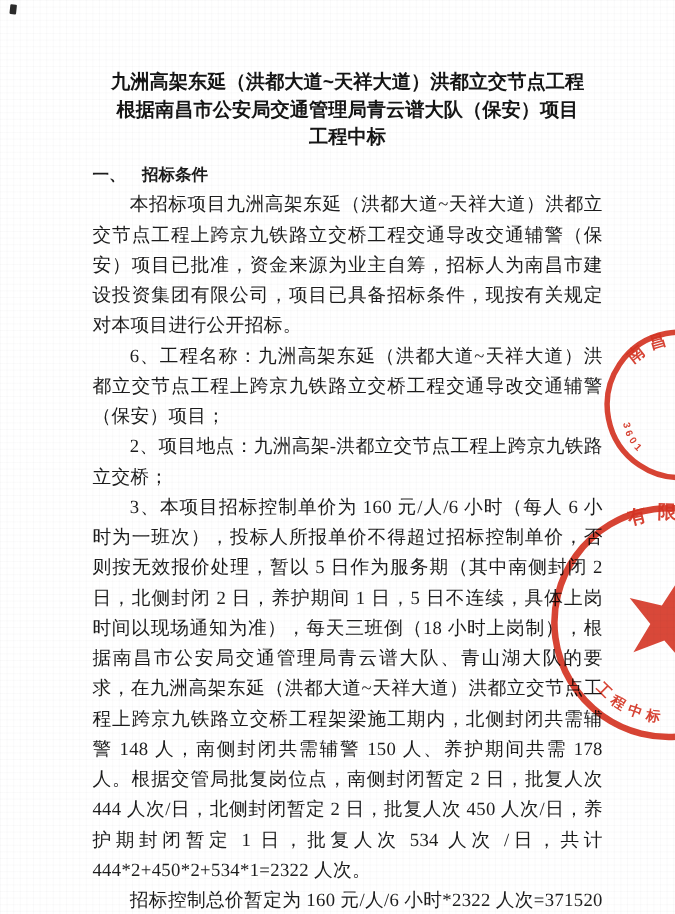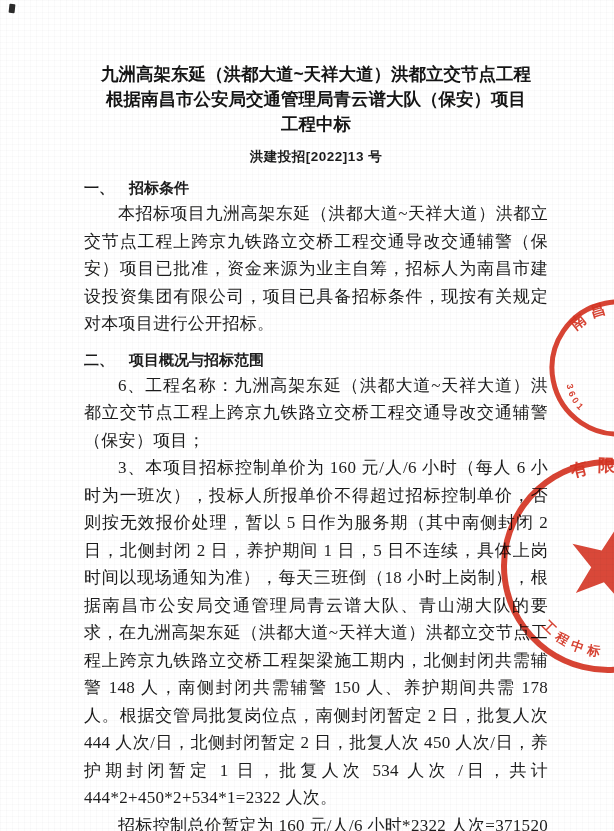--- a/index.html
+++ b/index.html
@@ -80,27 +80,26 @@
   <div class="corner-mark"></div>
 
   <div class="content">
 
     <h1 class="title">
       <span class="tline">九洲高架东延（洪都大道~天祥大道）洪都立交节点工程</span>
       <span class="tline">根据南昌市公安局交通管理局青云谱大队（保安）项目</span>
       <span class="tline">工程中标</span>
     </h1>
 
-    <div class="doc-number">洪建投招[2022]13 号</div>
 
     <div class="section-heading">一、　招标条件</div>
     <p class="para">本招标项目九洲高架东延（洪都大道~天祥大道）洪都立交节点工程上跨京九铁路立交桥工程交通导改交通辅警（保安）项目已批准，资金来源为业主自筹，招标人为南昌市建设投资集团有限公司，项目已具备招标条件，现按有关规定对本项目进行公开招标。</p>
 
-    <div class="section-heading">二、　项目概况与招标范围</div>
     <p class="para">6、工程名称：九洲高架东延（洪都大道~天祥大道）洪都立交节点工程上跨京九铁路立交桥工程交通导改交通辅警（保安）项目；</p>
+    <p class="para">2、项目地点：九洲高架-洪都立交节点工程上跨京九铁路立交桥；</p>
     <p class="para">3、本项目招标控制单价为 160 元/人/6 小时（每人 6 小时为一班次），投标人所报单价不得超过招标控制单价，否则按无效报价处理，暂以 5 日作为服务期（其中南侧封闭 2 日，北侧封闭 2 日，养护期间 1 日，5 日不连续，具体上岗时间以现场通知为准），每天三班倒（18 小时上岗制），根据南昌市公安局交通管理局青云谱大队、青山湖大队的要求，在九洲高架东延（洪都大道~天祥大道）洪都立交节点工程上跨京九铁路立交桥工程架梁施工期内，北侧封闭共需辅警 148 人，南侧封闭共需辅警 150 人、养护期间共需 178 人。根据交管局批复岗位点，南侧封闭暂定 2 日，批复人次 444 人次/日，北侧封闭暂定 2 日，批复人次 450 人次/日，养护期封闭暂定 1 日，批复人次 534 人次 /日，共计 444*2+450*2+534*1=2322 人次。</p>
     <p class="para">招标控制总价暂定为 160 元/人/6 小时*2322 人次=371520 元（投标人所报总价不得超过招标控制价，否则按无效报价处理）。如交管局后期对保安员人数有增减，则以交管局实际审批使用人数乘以中标单价作为合同结算价。</p>
 
   </div>
 
   <svg class="stamp stamp-1" viewBox="0 0 150 150" aria-hidden="true">
     <defs>
       <path id="s1-top-arc" d="M 19,75 A 56,56 0 0 1 131,75"></path>
       <path id="s1-bottom-arc" d="M 35,108 A 45,45 0 0 0 115,108"></path>
     </defs>

